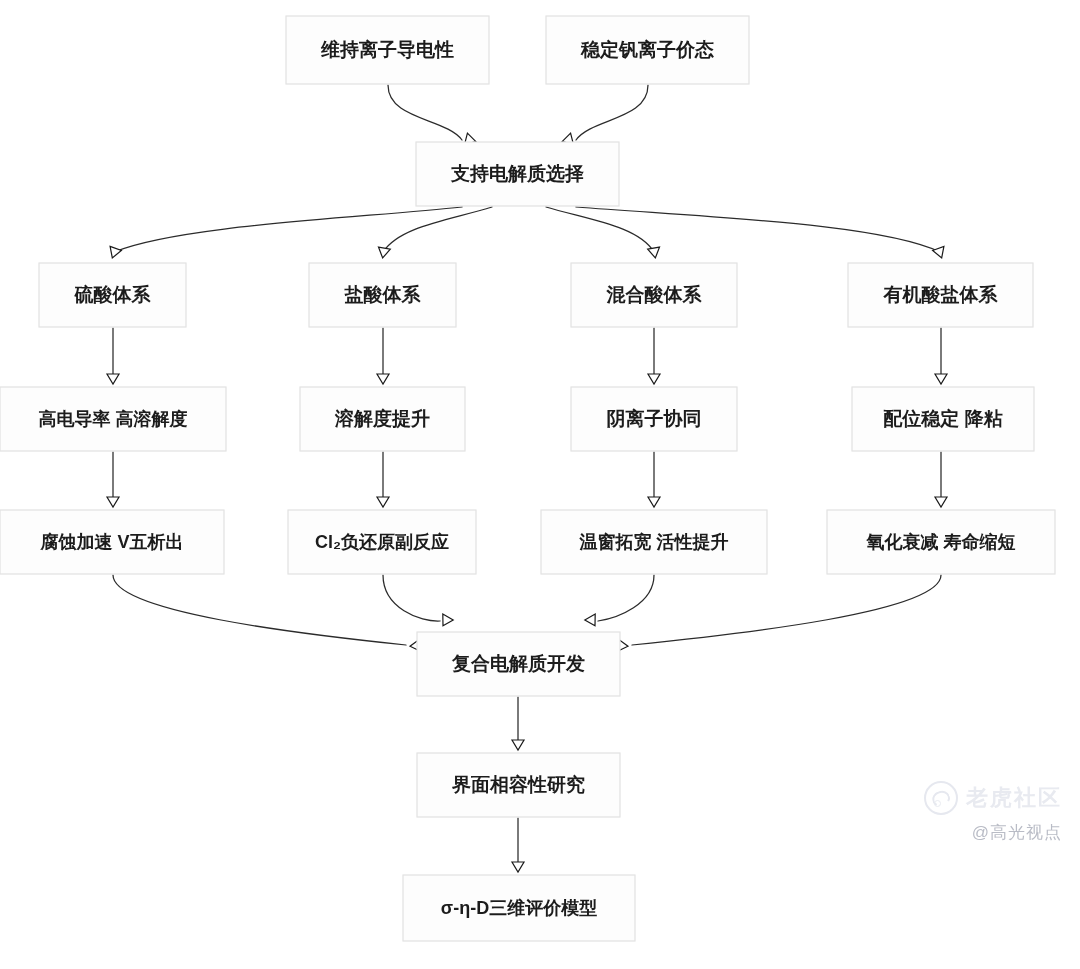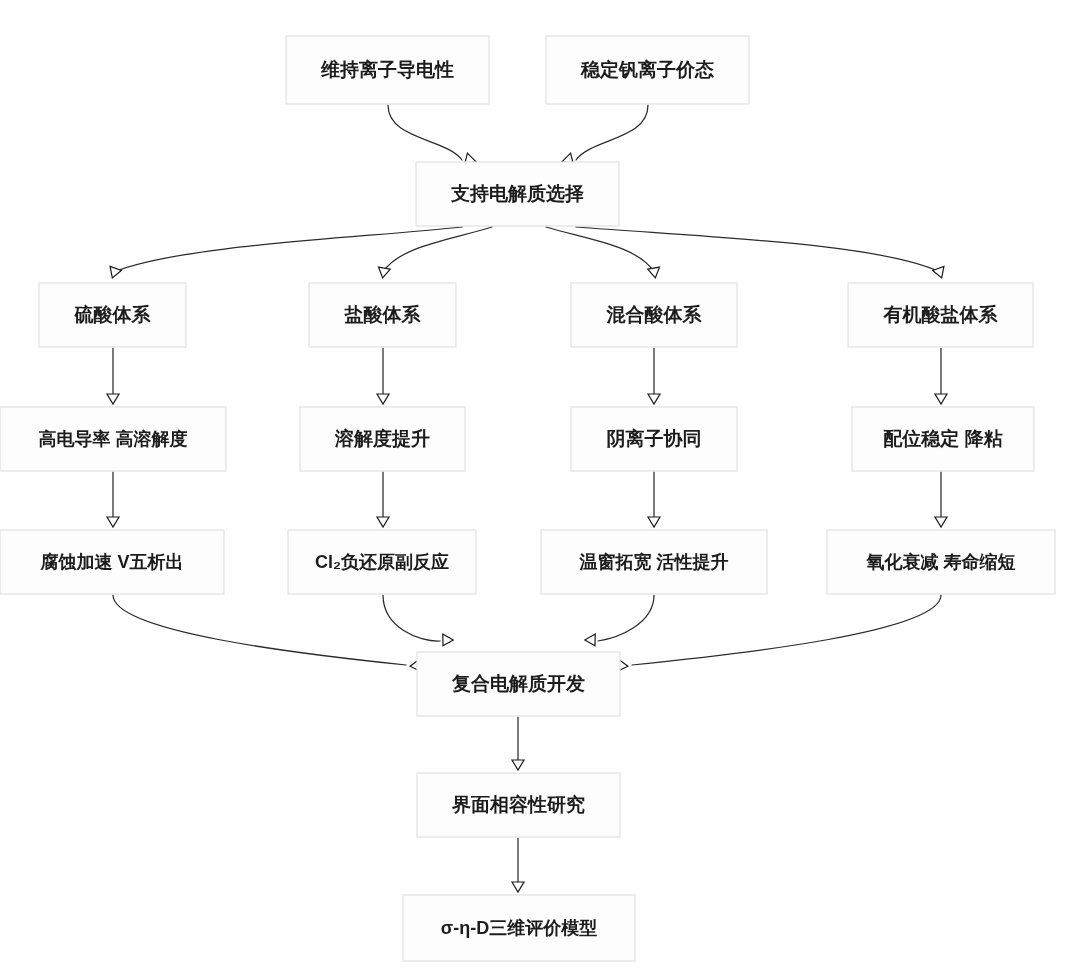--- a/index.html
+++ b/index.html
@@ -11,21 +11,20 @@
     width: 1080px;
     height: 969px;
     font-family: "Liberation Sans", "DejaVu Sans", sans-serif;
     overflow: hidden;
     position: relative;
   }
   #flow-root {
     position: relative;
     width: 1080px;
     height: 858px;
-    margin-top: 20px;
   }
   svg.flow-canvas {
     position: absolute;
     top: 0;
     left: 0;
     width: 1080px;
     height: 969px;
   }
   .node-rect {
     fill: #fdfdfd;
@@ -232,14 +231,21 @@
           <rect x="417" y="753" width="203" height="64" class="node-rect"></rect>
           <text x="518.5" y="786" class="node-label">界面相容性研究</text>
         </g>
         <g>
           <rect x="403" y="875" width="232" height="66" class="node-rect"></rect>
           <text x="519" y="909" class="node-label small">σ-η-D三维评价模型</text>
         </g>
       </g>
   </svg>
 
+  <div class="watermark">
+    <div class="wm-top">
+      <div class="wm-logo"></div>
+      <div class="wm-brand">老虎社区</div>
+    </div>
+    <div class="wm-handle">@高光视点</div>
+  </div>
 
 </div>
 
 </body></html>

